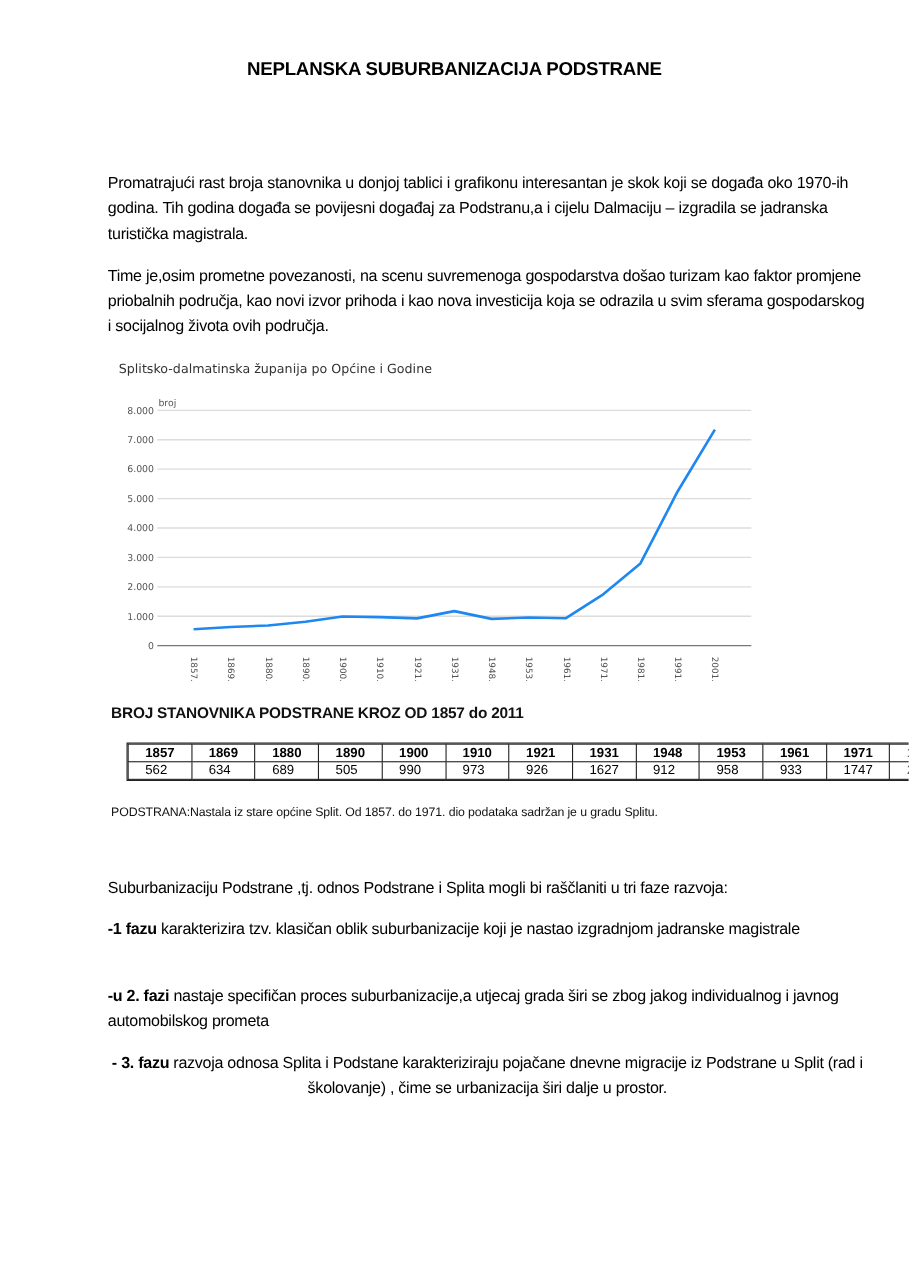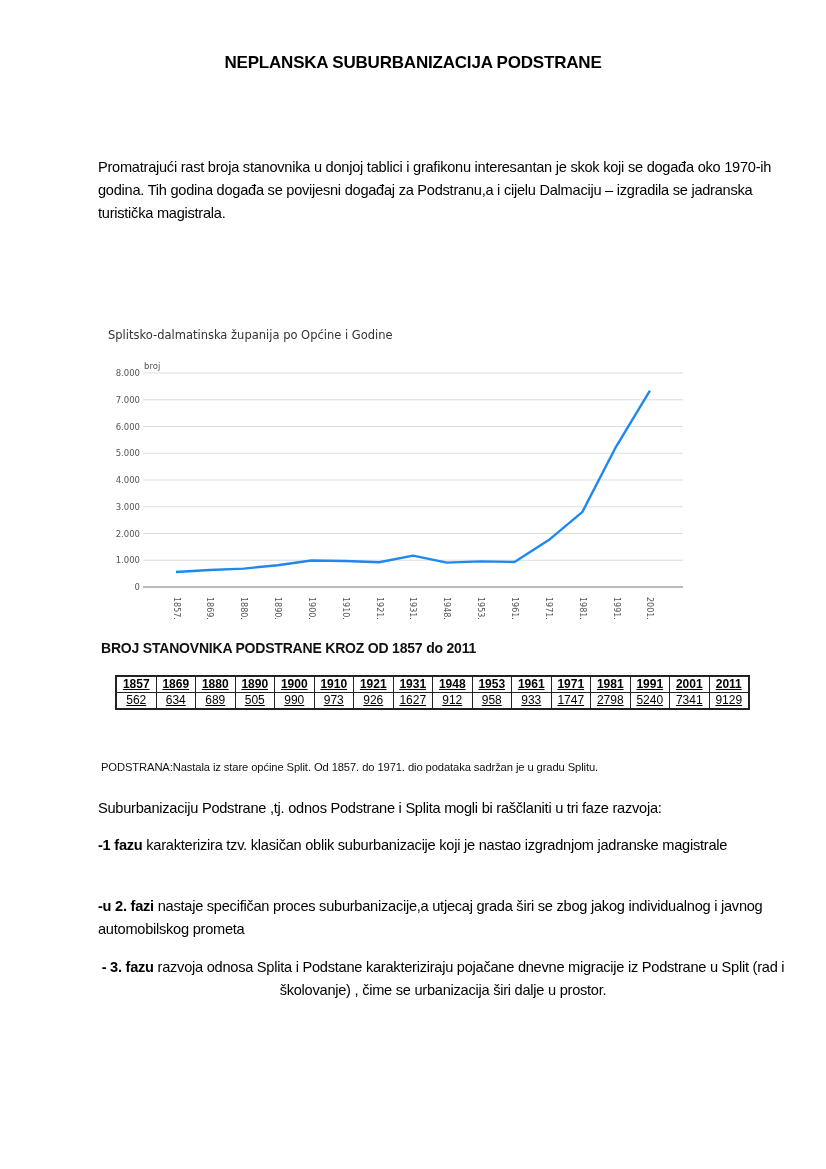--- a/index.html
+++ b/index.html
@@ -11,36 +11,37 @@
   .para { position: absolute; left: 98px; width: 690px; font-size: 14.6px; line-height: 23px; letter-spacing: -0.25px; }
   .p1 { top: 94px; }
   .p2 { top: 156px; }
   .p3 { top: 240px; }
   .chart-title { position: absolute; left: 108px; top: 328px; font-family: "DejaVu Sans", sans-serif;
                  font-size: 11.5px; color: #333; }
   svg.chart { position: absolute; left: 100px; top: 355px; }
   .chart text { font-family: "DejaVu Sans", sans-serif; fill: #555; }
   .table-heading { position: absolute; left: 101px; top: 640px; font-weight: bold; font-size: 14px; letter-spacing: -0.2px; color: #111; }
   table.pop { position: absolute; left: 116px; top: 676px; border-collapse: collapse; font-size: 12px; }
-  table.pop td { border: 1px solid #222; width: 32.5px; height: 15px; padding: 0 3px; text-align: center; line-height: 15px; text-decoration: underline; }
+  table.pop td { border: 1px solid #222; width: 32.5px; height: 15px; padding: 0 15px; text-align: left; line-height: 15px; }
   table.pop tr.years td { font-weight: bold; }
   table.pop { outline: 1px solid #222; outline-offset: 0; }
-  .note { position: absolute; left: 101px; top: 733px; font-size: 11.2px; color: #111; letter-spacing: -0.1px; margin-top: 28px; }
+  .note { position: absolute; left: 101px; top: 733px; font-size: 11.2px; color: #111; letter-spacing: -0.1px; }
   .b { font-weight: bold; }
   .s1 { top: 797px; font-weight: normal; }
   .s2 { top: 834px; }
   .s3 { top: 895px; }
   .s4 { top: 956px; text-align: center; }
 </style>
 </head>
 <body>
 
 <div class="page">
   <div class="title">NEPLANSKA SUBURBANIZACIJA PODSTRANE</div>
   <div class="para p2">Promatrajući rast broja stanovnika u donjoj tablici  i grafikonu  interesantan  je  skok  koji se događa oko 1970-ih godina. Tih godina događa se povijesni događaj za Podstranu,a i cijelu Dalmaciju – izgradila se  jadranska  turistička  magistrala.</div>
+  <div class="para p3">Time  je,osim prometne povezanosti, na scenu suvremenoga gospodarstva došao turizam kao faktor promjene  priobalnih područja, kao novi izvor prihoda i kao nova investicija koja se odrazila u svim sferama gospodarskog i socijalnog života ovih područja.</div>
 
   <div class="chart-title">Splitsko-dalmatinska županija po Općine i Godine</div>
   <svg class="chart" width="600" height="270" viewBox="0 0 600 270">
     <g id="grid">
         <line x1="43" x2="583" y1="232" y2="232" stroke="#777" stroke-width="1.2"></line>
         <line x1="43" x2="583" y1="205.25" y2="205.25" stroke="#dcdcdc" stroke-width="1.2"></line>
         <line x1="43" x2="583" y1="178.5" y2="178.5" stroke="#dcdcdc" stroke-width="1.2"></line>
         <line x1="43" x2="583" y1="151.75" y2="151.75" stroke="#dcdcdc" stroke-width="1.2"></line>
         <line x1="43" x2="583" y1="125" y2="125" stroke="#dcdcdc" stroke-width="1.2"></line>
         <line x1="43" x2="583" y1="98.25" y2="98.25" stroke="#dcdcdc" stroke-width="1.2"></line>

